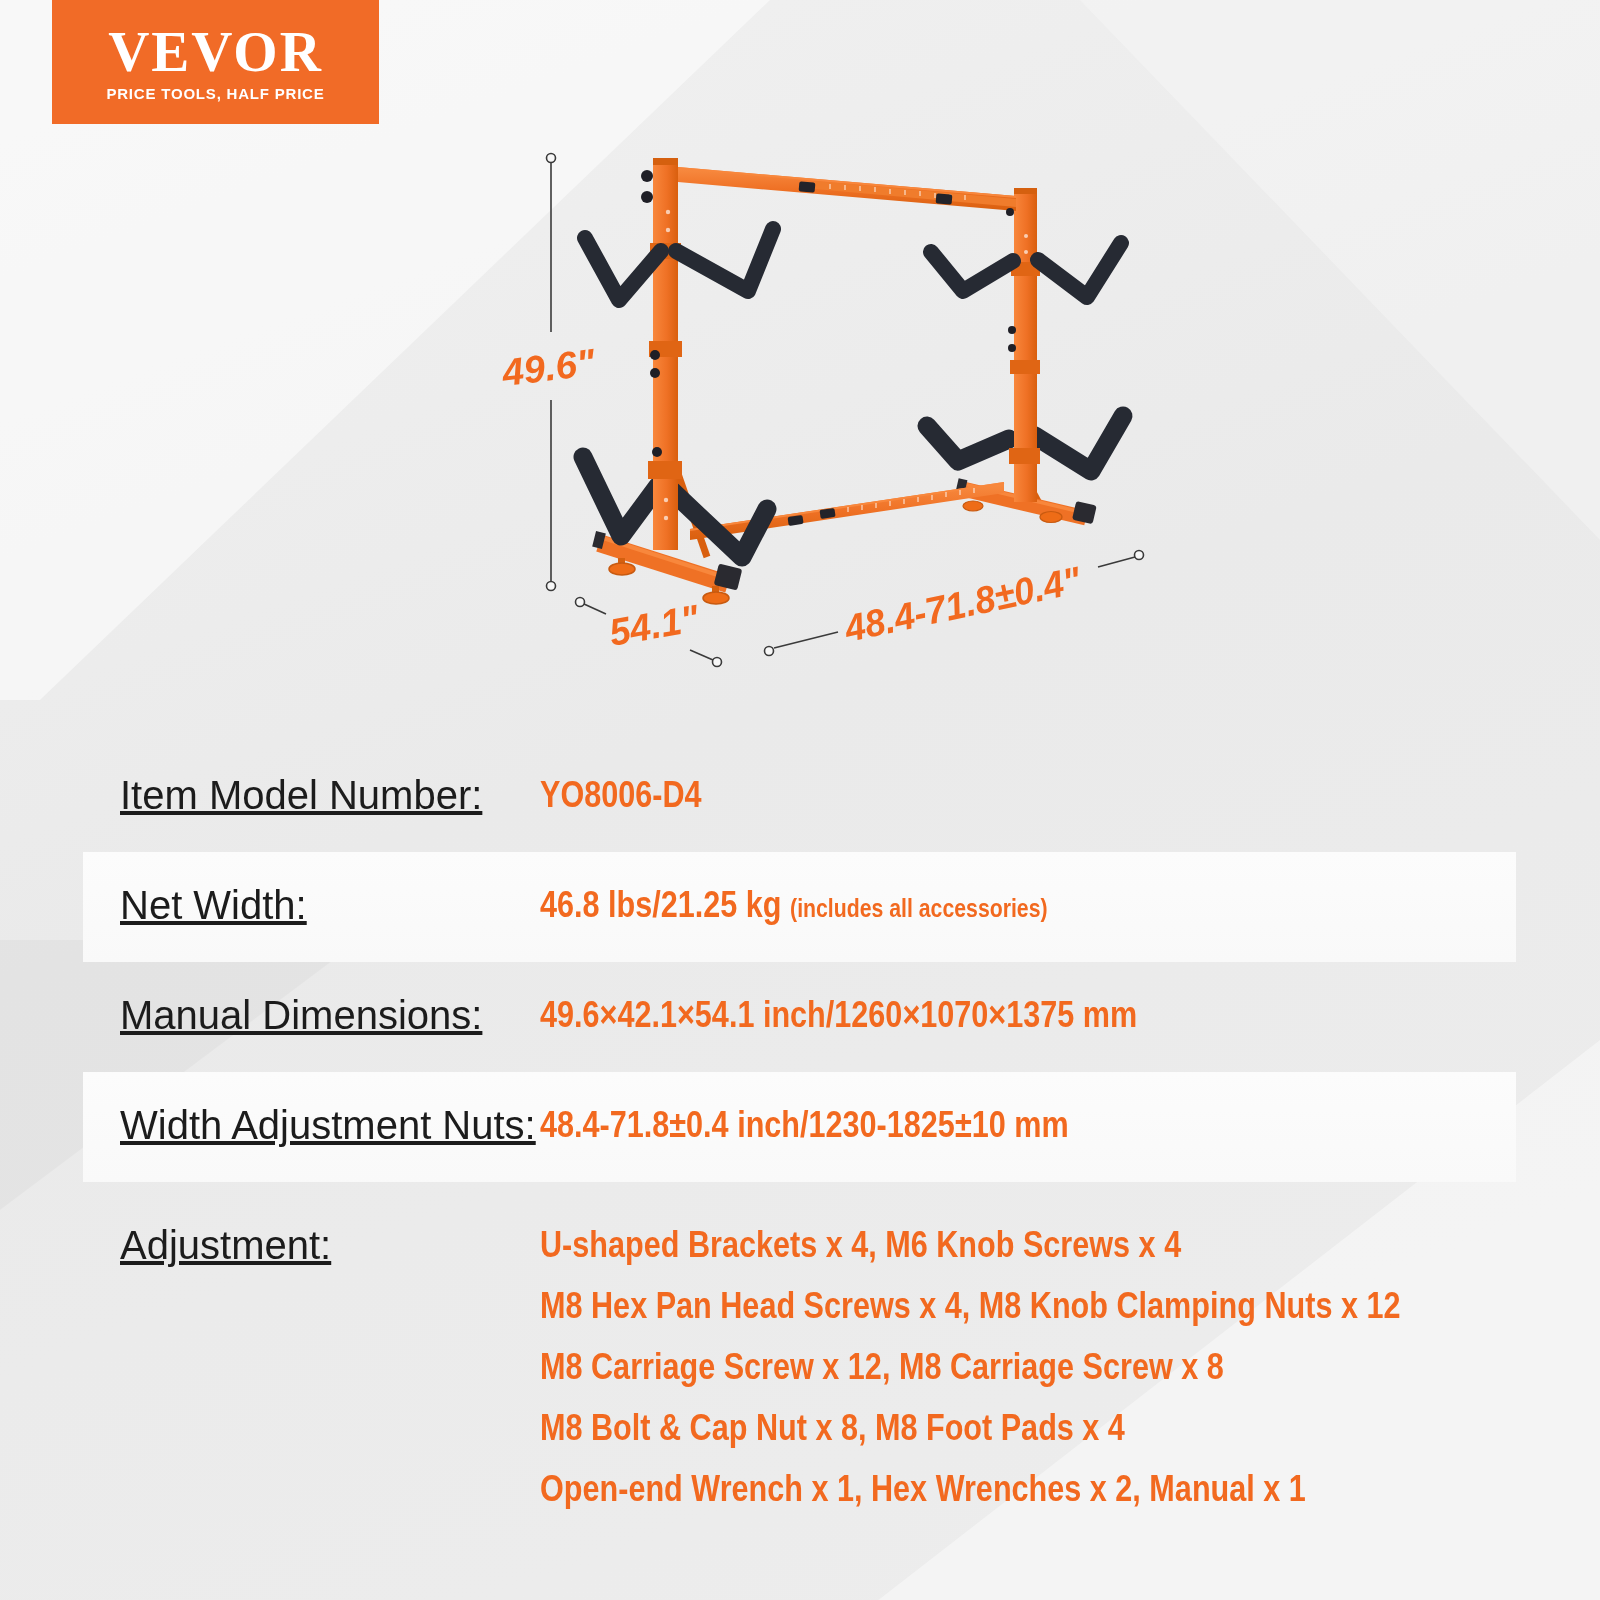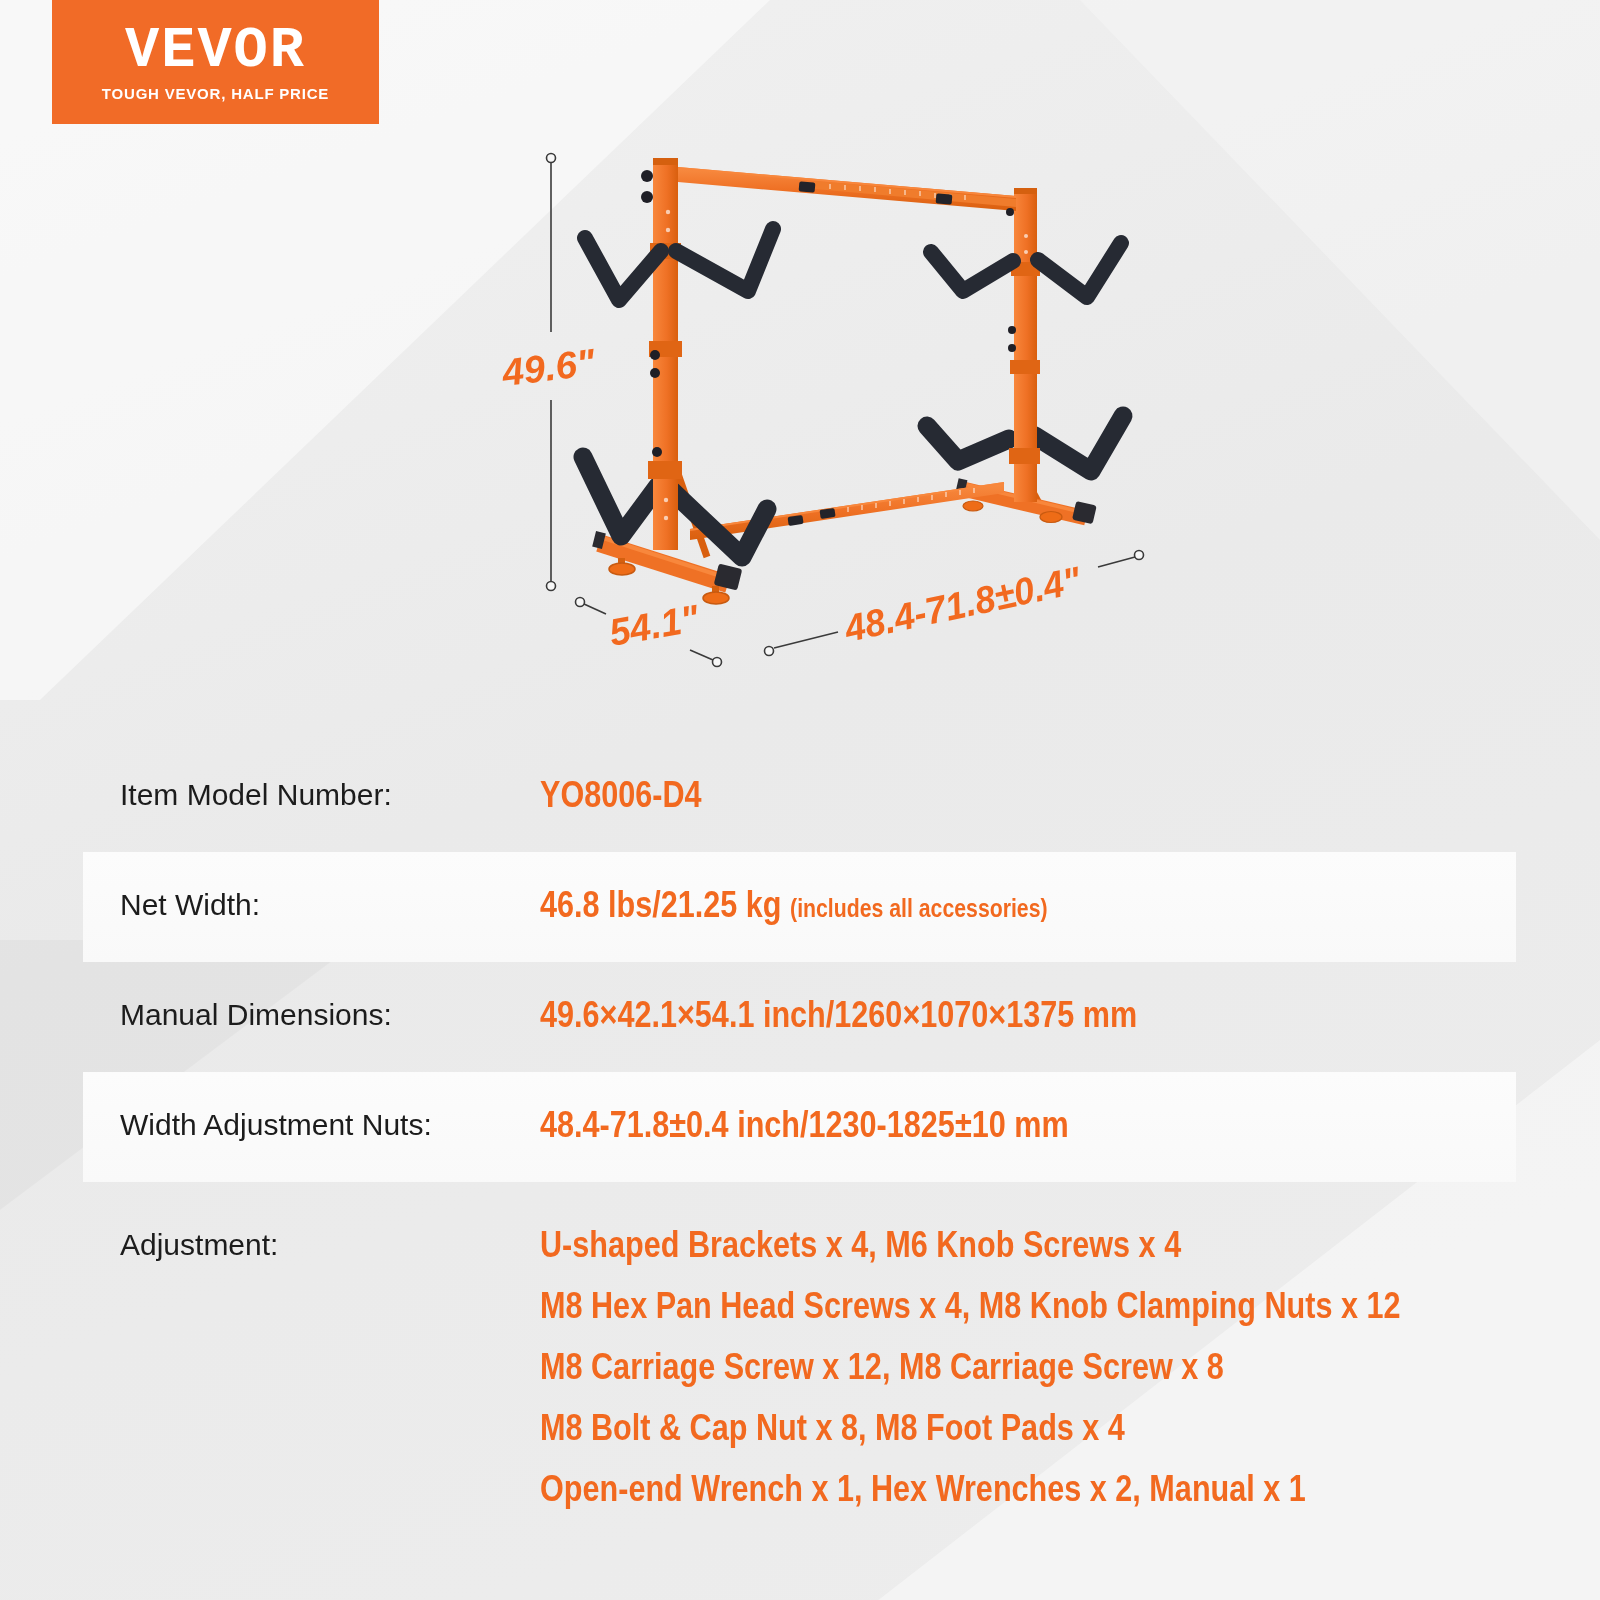--- a/index.html
+++ b/index.html
@@ -16,33 +16,33 @@
   .wedge-br{left:780px;top:1040px;width:820px;height:560px;
             background:rgba(255,255,255,0.42);
             clip-path:polygon(12% 100%,100% 0,100% 100%);}
 
   .diagram-svg{position:absolute;left:0;top:0;z-index:0;}
 
   
   .logo-box{position:absolute;left:52px;top:0;width:327px;height:124px;
             background:#f16b27;z-index:2;display:flex;flex-direction:column;
             align-items:center;justify-content:center;}
-  .logo-text{color:#fff;font-family:Liberation Mono, monospace;
+  .logo-text{color:#fff;font-family:Liberation Serif, serif;
              font-weight:bold;font-size:57px;letter-spacing:2px;line-height:1;}
   .logo-tagline{color:#fff;font-weight:bold;font-size:15px;letter-spacing:0.8px;
                 margin-top:6px;line-height:1;}
 
   
   .band{position:absolute;left:83px;width:1433px;height:110px;
         background:linear-gradient(180deg,#fcfcfc,#f9f9f9);z-index:1;}
   .band-1{top:852px;}
   .band-2{top:1072px;}
 
   .spec-label{position:absolute;left:120px;z-index:2;color:#1c1c1c;
-              font-size:30px;line-height:30px;white-space:nowrap;}
+              font-size:40px;line-height:30px;white-space:nowrap;text-decoration:underline;}
   .spec-value{position:absolute;left:540px;z-index:2;color:#f2691f;
               font-size:36px;line-height:36px;font-weight:bold;white-space:nowrap;
               transform:scaleX(0.85);transform-origin:0 50%;}
   .spec-value .note{font-size:25px;font-weight:bold;}
   .acc-lines{position:absolute;left:540px;top:1214px;z-index:2;color:#f2691f;
              font-weight:bold;font-size:36px;line-height:61px;white-space:nowrap;
              transform:scaleX(0.85);transform-origin:0 0;}
 
   
   .dim-label{fill:#f2691f;font-family:"Liberation Sans","DejaVu Sans",sans-serif;
@@ -189,21 +189,21 @@
       <circle cx="1139" cy="555" r="4.5" fill="#f7f7f7"></circle>
     </g>
 
     <text class="dim-label" x="504" y="386" textLength="93" lengthAdjust="spacingAndGlyphs" transform="rotate(-7 504 386)">49.6"</text>
     <text class="dim-label" x="612" y="646" textLength="90" lengthAdjust="spacingAndGlyphs" transform="rotate(-10 612 646)">54.1"</text>
     <text class="dim-label" x="848" y="642" textLength="240" lengthAdjust="spacingAndGlyphs" transform="rotate(-12 848 642)">48.4-71.8±0.4"</text>
   </svg>
 
   <div class="logo-box">
     <div class="logo-text">VEVOR</div>
-    <div class="logo-tagline">TOUGH VEVOR, HALF PRICE</div>
+    <div class="logo-tagline">PRICE TOOLS, HALF PRICE</div>
   </div>
 
   <div class="band band-1"></div>
   <div class="band band-2"></div>
 
   <div class="spec-label" style="top:780px;">Item Model Number:</div>
   <div class="spec-value" style="top:777px;">YO8006-D4</div>
 
   <div class="spec-label" style="top:890px;">Net Width:</div>
   <div class="spec-value" style="top:887px;"><span>46.8 lbs/21.25 kg</span>

